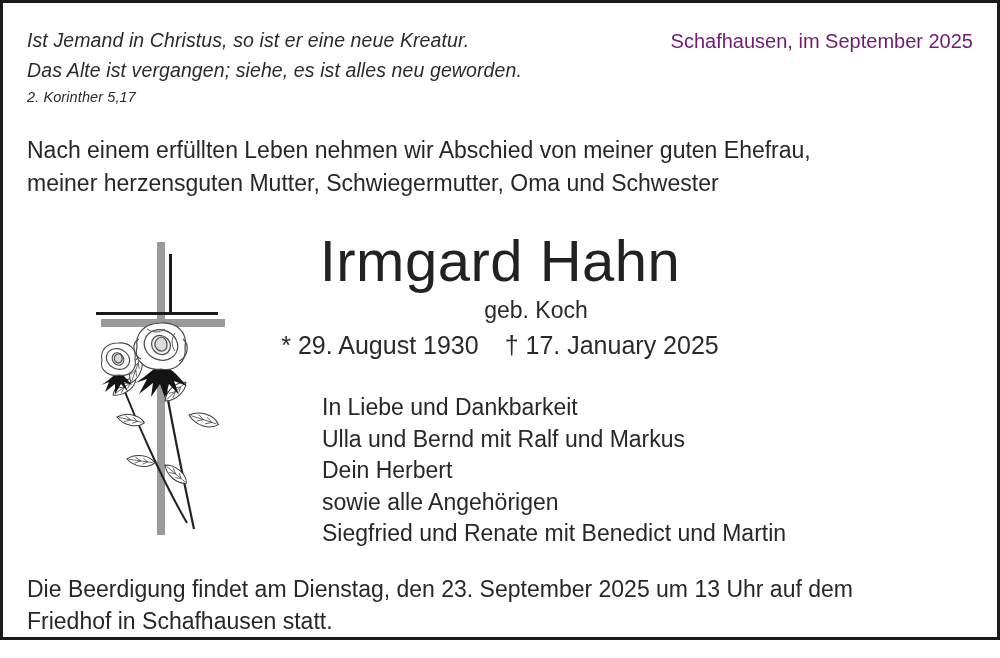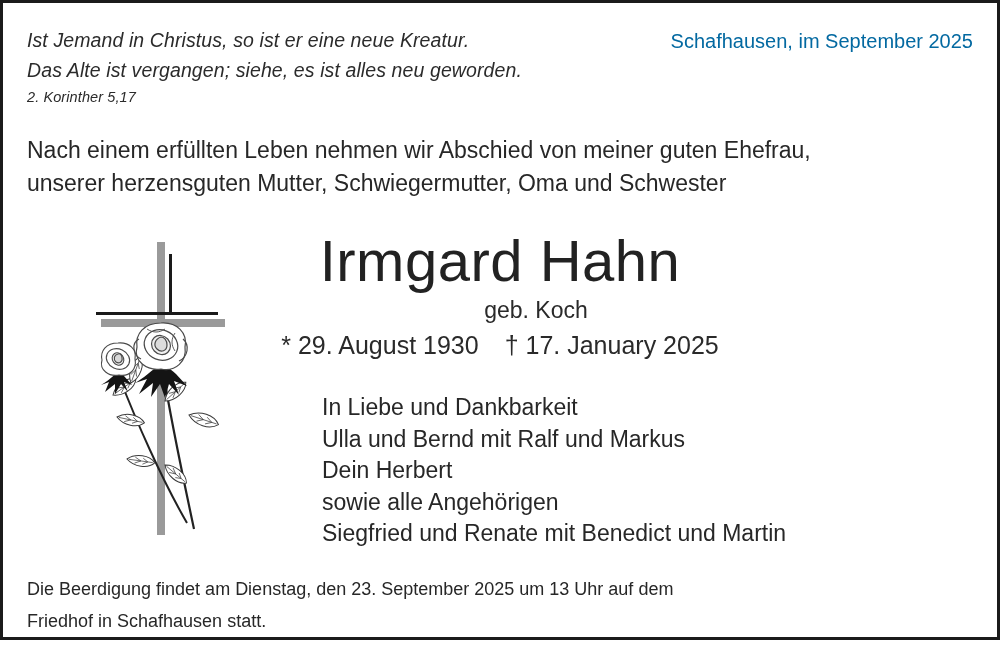--- a/index.html
+++ b/index.html
@@ -29,21 +29,21 @@
   .quote .ref {
     font-size: 14.5px;
     line-height: 20px;
     margin-top: 2px;
   }
   .dateline {
     position: absolute;
     right: 24px;
     top: 27px;
     font-size: 20px;
-    color: #0369a1;
+    color: #701a75;
   }
   .intro {
     position: absolute;
     left: 24px;
     top: 131px;
     font-size: 23px;
     line-height: 33px;
     color: #272727;
   }
   .artwork {
@@ -89,41 +89,41 @@
     top: 389px;
     font-size: 23px;
     line-height: 31.6px;
     color: #272727;
     margin-left: 11px;
   }
   .funeral {
     position: absolute;
     left: 24px;
     top: 570px;
-    font-size: 18px;
+    font-size: 23px;
     line-height: 32px;
     color: #272727;
   }
 </style>
 </head>
 <body>
 
 <div class="notice">
 
   <div class="quote">
     <div>Ist Jemand in Christus, so ist er eine neue Kreatur.</div>
     <div>Das Alte ist vergangen; siehe, es ist alles neu geworden.</div>
     <div class="ref">2. Korinther 5,17</div>
   </div>
 
   <div class="dateline">Schafhausen, im September 2025</div>
 
   <div class="intro">
     <div>Nach einem erfüllten Leben nehmen wir Abschied von meiner guten Ehefrau,</div>
-    <div>unserer herzensguten Mutter, Schwiegermutter, Oma und Schwester</div>
+    <div>meiner herzensguten Mutter, Schwiegermutter, Oma und Schwester</div>
   </div>
 
   <svg class="artwork" viewBox="0 0 152 312" xmlns="http://www.w3.org/2000/svg" aria-hidden="true">
 
     <rect x="68" y="9" width="8" height="293" fill="#9a9a9a"></rect>
     <rect x="12" y="86" width="124" height="8" fill="#9a9a9a"></rect>
 
     <rect x="80" y="21" width="3" height="61" fill="#1a1a1a"></rect>
     <rect x="7" y="79" width="122" height="3" fill="#1a1a1a"></rect>
 

